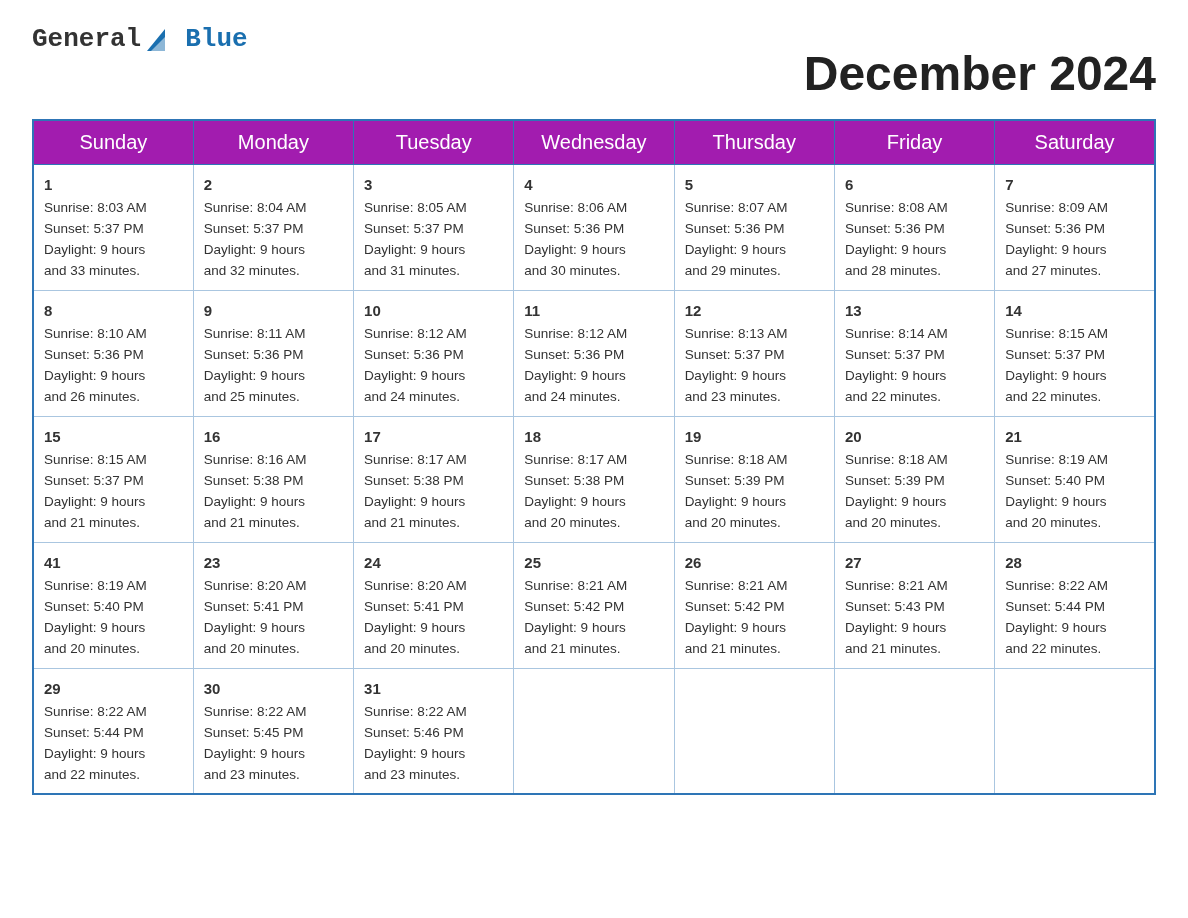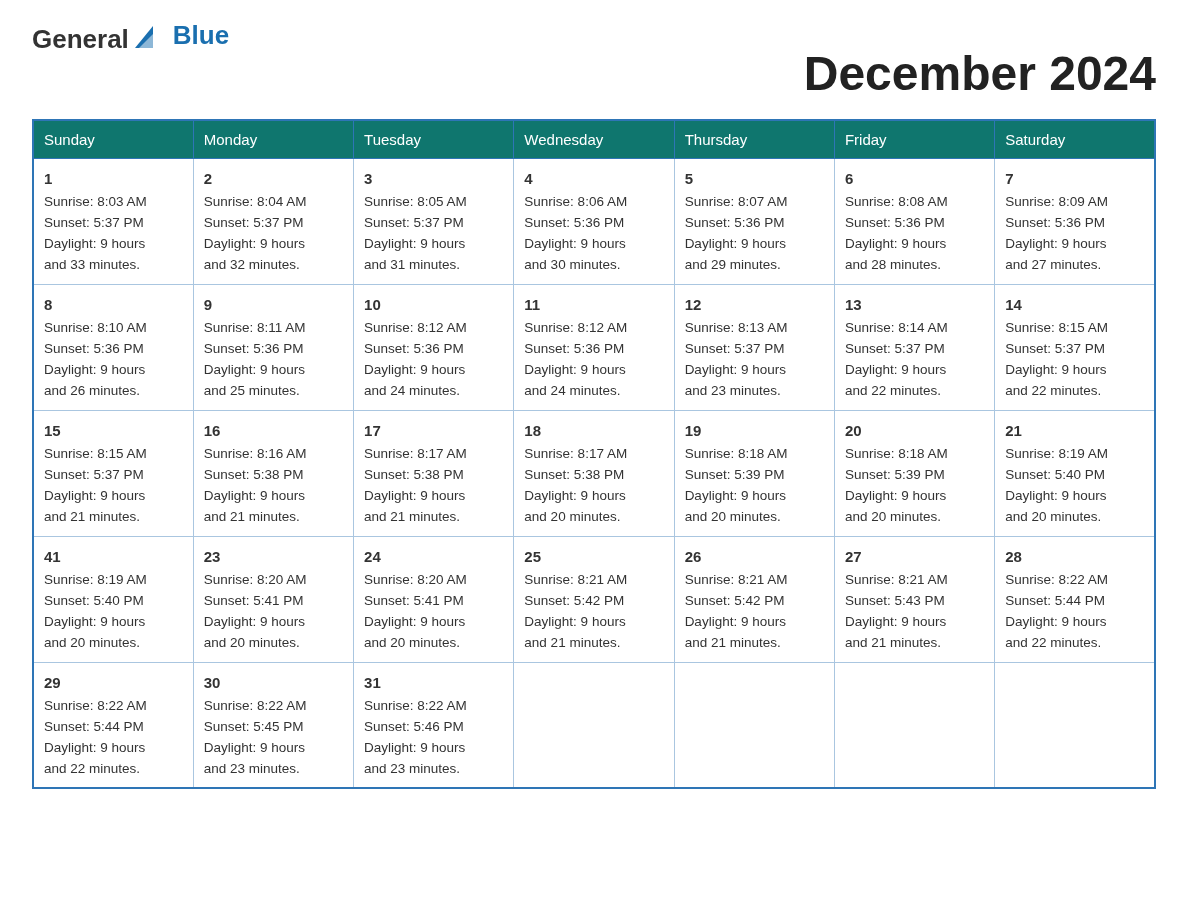--- a/index.html
+++ b/index.html
@@ -11,22 +11,23 @@
       min-height: 918px;
     }
     .header {
       display: flex;
       justify-content: space-between;
       align-items: flex-start;
       margin-bottom: 18px;
     }
     .logo {
       display: flex;
-      align-items: flex-start;
+      align-items: flex-end;
       gap: 4px;
+      font-family: Liberation Mono, monospace;
     }
     .logo-text-general {
       font-size: 26px;
       font-weight: bold;
       color: #333;
     }
     .logo-text-blue {
       font-size: 26px;
       font-weight: bold;
       color: #1a6faf;
@@ -45,26 +46,26 @@
       font-size: 22px;
       color: #444;
       margin-top: 4px;
     }
     table {
       width: 100%;
       border-collapse: collapse;
       table-layout: fixed;
     }
     thead tr th {
-      background-color: #0f766e;
+      background-color: #a21caf;
       color: #ffffff;
-      font-size: 15px;
+      font-size: 20px;
       font-weight: normal;
       padding: 10px 10px;
-      text-align: left;
+      text-align: center;
       border: 1px solid #2e75b6;
     }
     tbody tr td {
       border: 1px solid #aac6e0;
       vertical-align: top;
       padding: 8px 10px;
       font-size: 13.5px;
       color: #333;
       line-height: 1.55;
       height: 110px;

